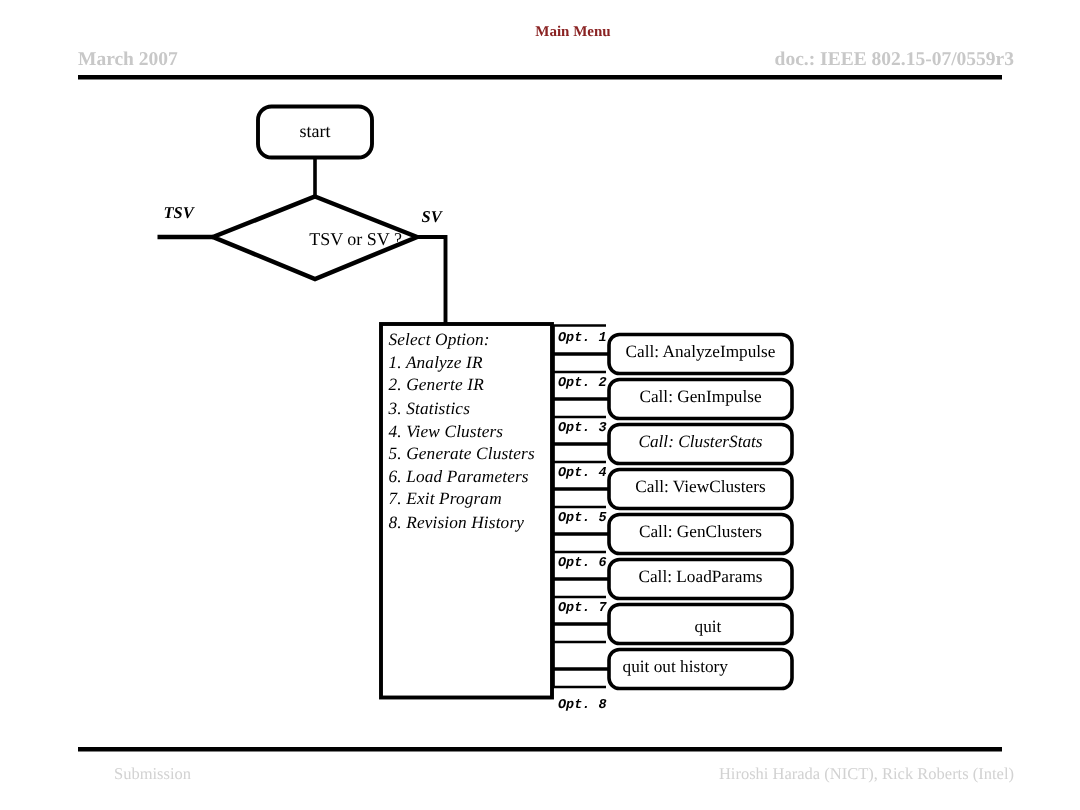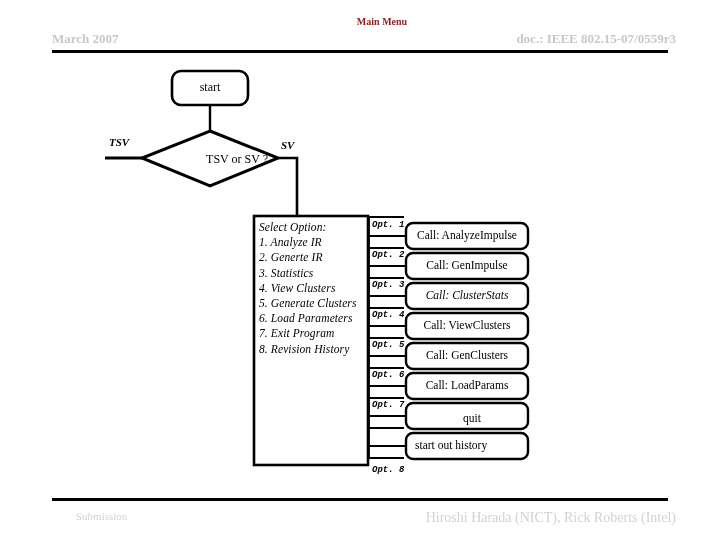--- a/index.html
+++ b/index.html
@@ -85,21 +85,21 @@
     left: 0; top: 12px;
     width: 720px;
     text-align: center;
     font-size: 11px;
     color: #d2d2d2;
     white-space: nowrap;
   }
   .ftr-right {
     position: absolute;
     right: 44px; top: 12px;
-    font-size: 14px;
+    font-size: 11px;
     color: #d2d2d2;
     white-space: nowrap;
   }
 
   
   .chart {
     position: absolute;
     left: 0; top: 0;
     width: 687px;
     height: 540px;
@@ -245,20 +245,20 @@
   <div class="opt-tag" style="left:372px; top:400px;">Opt. 7</div>
   <div class="opt-tag" style="left:372px; top:430px;margin-top:35px;">Opt. 8</div>
 
   <div class="call-label center" style="left:406px; top:229px; width:122px;">Call: AnalyzeImpulse</div>
   <div class="call-label center" style="left:406px; top:259px; width:122px;">Call: GenImpulse</div>
   <div class="call-label center" style="left:406px; top:289px; width:122px;font-style:italic;">Call: ClusterStats</div>
   <div class="call-label center" style="left:406px; top:319px; width:122px;">Call: ViewClusters</div>
   <div class="call-label center" style="left:406px; top:349px; width:122px;">Call: GenClusters</div>
   <div class="call-label center" style="left:406px; top:379px; width:122px;">Call: LoadParams</div>
   <div class="call-label left" style="left:415px; top:412px; width:113px;margin-left:48px;">quit</div>
-  <div class="call-label left" style="left:415px; top:439px; width:113px;">start out history</div>
+  <div class="call-label left" style="left:415px; top:439px; width:113px;">quit out history</div>
 </div>
 
 <div class="slide-footer">
   <div class="ftr-rule"></div>
   <div class="ftr-left">Submission</div>
   <div class="ftr-right">Hiroshi Harada (NICT), Rick Roberts (Intel)</div>
 </div>
 
 </body></html>

